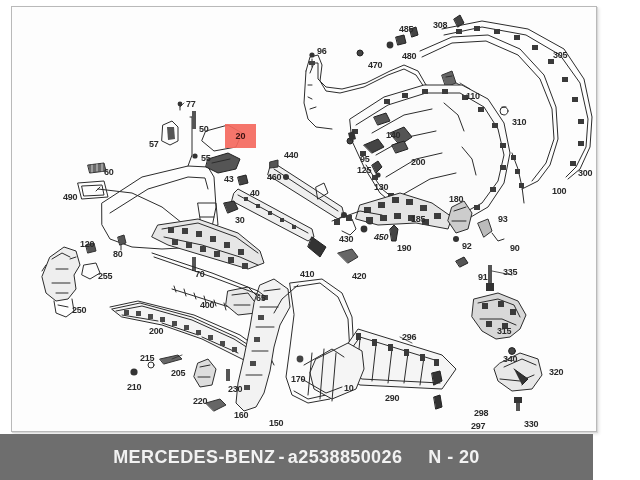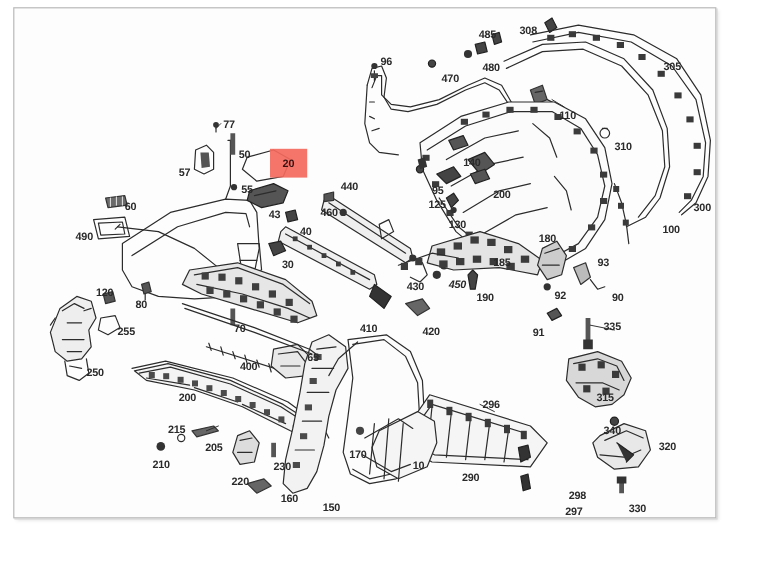--- a/index.html
+++ b/index.html
@@ -473,28 +473,33 @@
         <div class="callout" style="left: 332px; top: 148px; padding-left: 16px;">95</div>
         <div class="callout" style="left: 345px; top: 159px;">125</div>
         <div class="callout" style="left: 399px; top: 151px;">200</div>
         <div class="callout" style="left: 362px; top: 176px;">130</div>
         <div class="callout" style="left: 413px; top: 188px; margin-left: 24px;">180</div>
         <div class="callout" style="left: 376px; top: 208px; padding-left: 23px;">185</div>
         <div class="callout" style="left: 385px; top: 237px;">190</div>
         <div class="callout" style="left: 458px; top: 208px; padding-left: 28px;">93</div>
         <div class="callout" style="left: 450px; top: 235px;">92</div>
         <div class="callout" style="left: 498px; top: 237px;">90</div>
-        <div class="callout" style="left: 432px; top: 266px;">91</div>
+        <div class="callout" style="left: 466px; top: 266px;">91</div>
         <div class="callout" style="left: 491px; top: 261px;">335</div>
         <div class="callout" style="left: 485px; top: 320px;">315</div>
         <div class="callout" style="left: 491px; top: 348px;">340</div>
         <div class="callout" style="left: 537px; top: 361px;">320</div>
         <div class="callout" style="left: 512px; top: 413px;">330</div>
         <div class="callout" style="left: 390px; top: 326px;">296</div>
         <div class="callout" style="left: 373px; top: 387px;">290</div>
         <div class="callout" style="left: 459px; top: 379px; margin-top: 36px;">297</div>
         <div class="callout" style="left: 462px; top: 402px;">298</div>
       </div>
 
   </div>
 
+  <div id="footer-bar">
+    <div id="footer-text">
+      <span>MERCEDES-BENZ</span><span class="sep">-</span><span>a2538850026</span><span class="gap"></span><span>N - 20</span>
+    </div>
+  </div>
 
 </div>
 
 </body></html>

